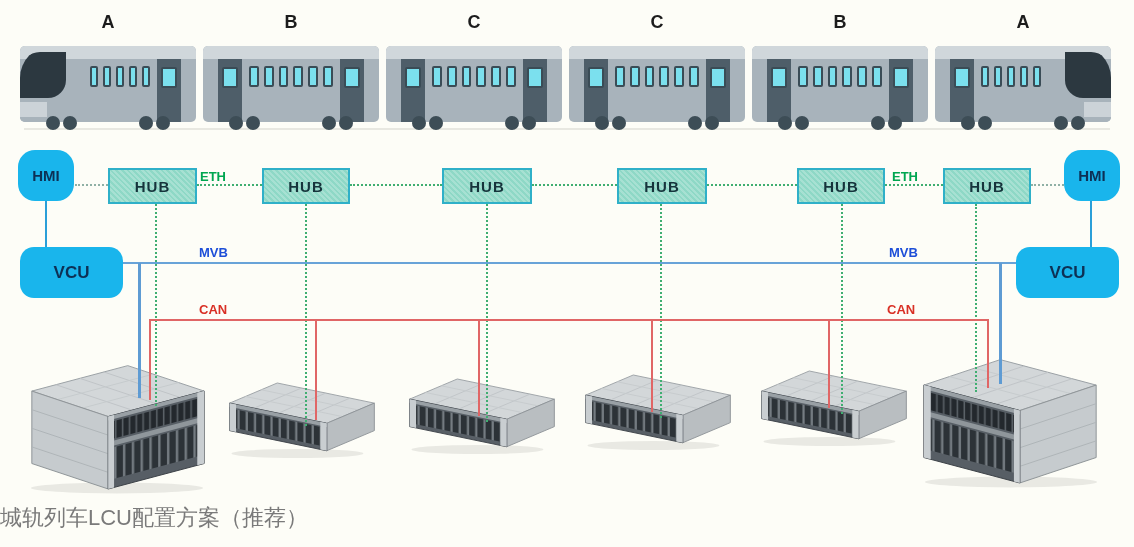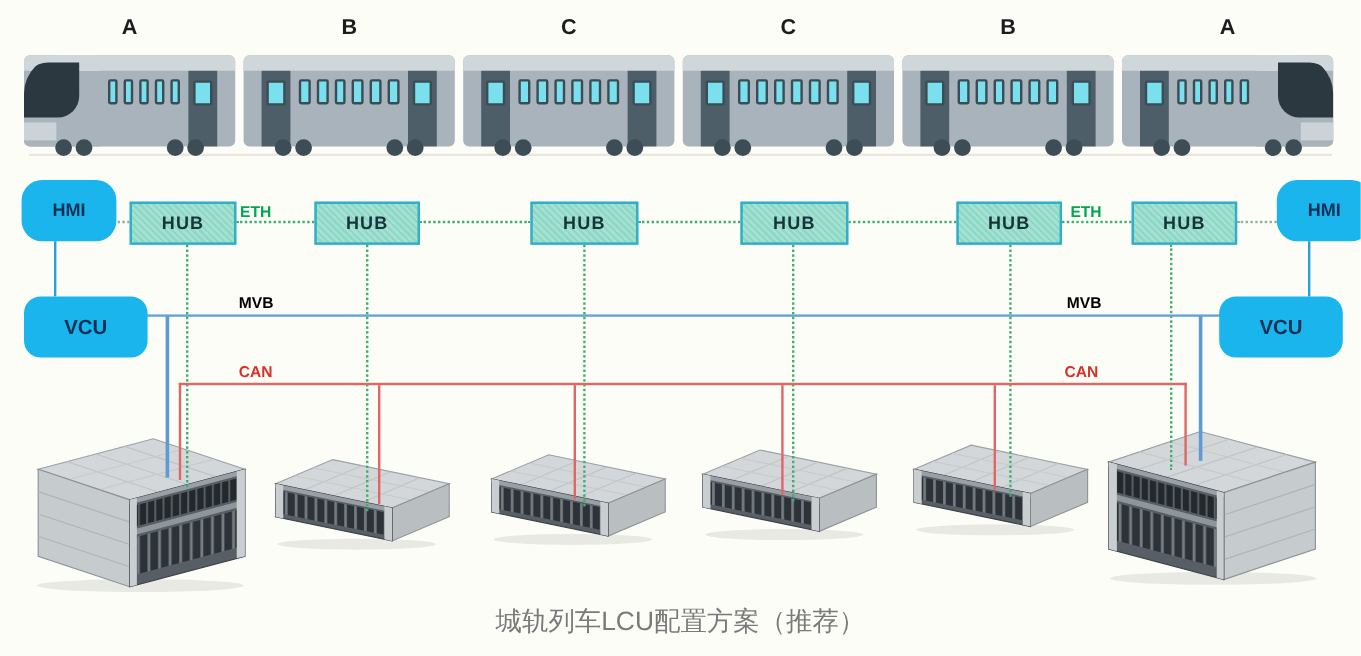--- a/index.html
+++ b/index.html
@@ -26,46 +26,46 @@
   .noseR{right:0;border-radius:0 32px 5px 0;}
   .shield{position:absolute;top:6px;width:46px;height:46px;background:#2c3840;}
   .noseL .shield{left:0;border-radius:20px 0 18px 0;}
   .noseR .shield{right:0;border-radius:0 20px 0 18px;}
   .bump{position:absolute;bottom:5px;width:27px;height:15px;background:#ccd3d8;}
   .noseL .bump{left:0}.noseR .bump{right:0}
 
   
   .hmi,.vcu{position:absolute;background:#19b5ec;color:#0d3055;font-weight:bold;
     display:flex;align-items:center;justify-content:center;z-index:6;}
-  .hmi{top:150px;width:79px;height:51px;border-radius:17px;font-size:15px;}
+  .hmi{top:150px;width:56px;height:51px;border-radius:17px;font-size:15px;}
   .vcu{top:247px;width:103px;height:51px;border-radius:14px;font-size:17px;}
   .hub{position:absolute;top:168px;height:36px;background:#8ed8c6;border:2px solid #2fb0c8;
     box-sizing:border-box;color:#16343c;font-weight:bold;font-size:15px;letter-spacing:1px;
     display:flex;align-items:center;justify-content:center;z-index:6;
     background-image:repeating-linear-gradient(45deg,rgba(255,255,255,.22) 0 2px,rgba(0,0,0,0) 2px 4px);}
 
   
   .ln{position:absolute;z-index:5;}
   .dotg{border-top:2px dotted #3fae71;height:0;}
   .dotgray{border-top:2px dotted #8fb0a5;height:0;}
   .vdotg{border-left:2px dotted #3fae71;width:0;}
   .bl{background:#68a3d8;}
   .bdrop{background:#5e9bd3;}
   .rl{background:#e06666;}
   .hv{background:#2a9fd8;}
   .tag{position:absolute;width:46px;text-align:left;font-size:13px;font-weight:bold;z-index:7;}
-  .eth{color:#00a651}.mvb{color:#000000}.can{color:#d93025}
+  .eth{color:#00a651}.mvb{color:#1d4ed8}.can{color:#d93025}
 
   
   .dev{position:absolute;z-index:4;}
   .dev svg{display:block;width:100%;height:100%;}
   .flip{transform:scaleX(-1);}
 
   
-  .title{position:absolute;left:0;right:0;top:503px;text-align:center;
+  .title{position:absolute;left:0;right:0;top:503px;text-align:left;
     font-size:22px;color:#7a7a7a;z-index:3;}
 </style>
 </head>
 <body>
 
 <svg width="0" height="0" style="position:absolute">
   <defs>
     <pattern id="fins" width="9" height="12" patternUnits="userSpaceOnUse">
       <rect width="9" height="12" fill="#2c3237"></rect>
         <rect x="5.5" width="2.4" height="12" fill="#767d83"></rect>

